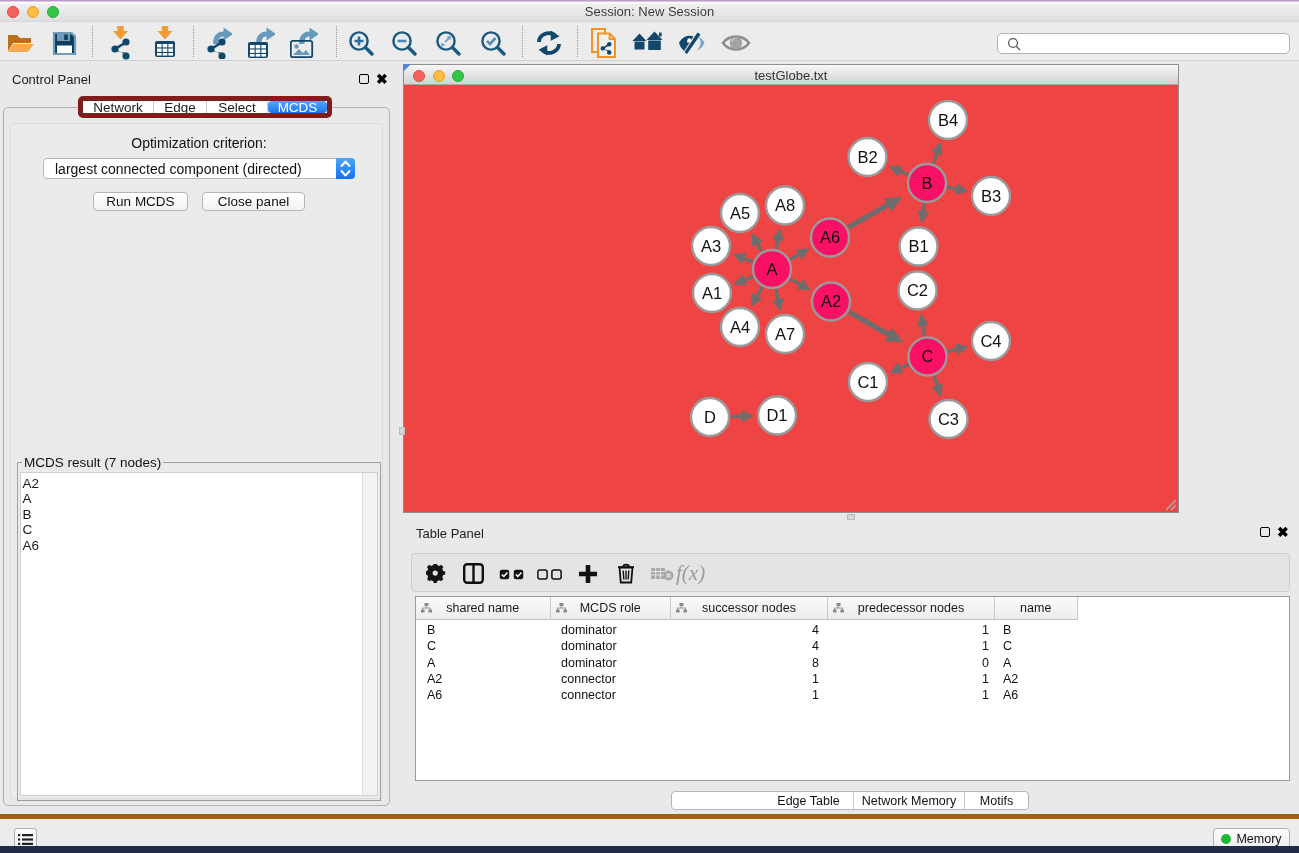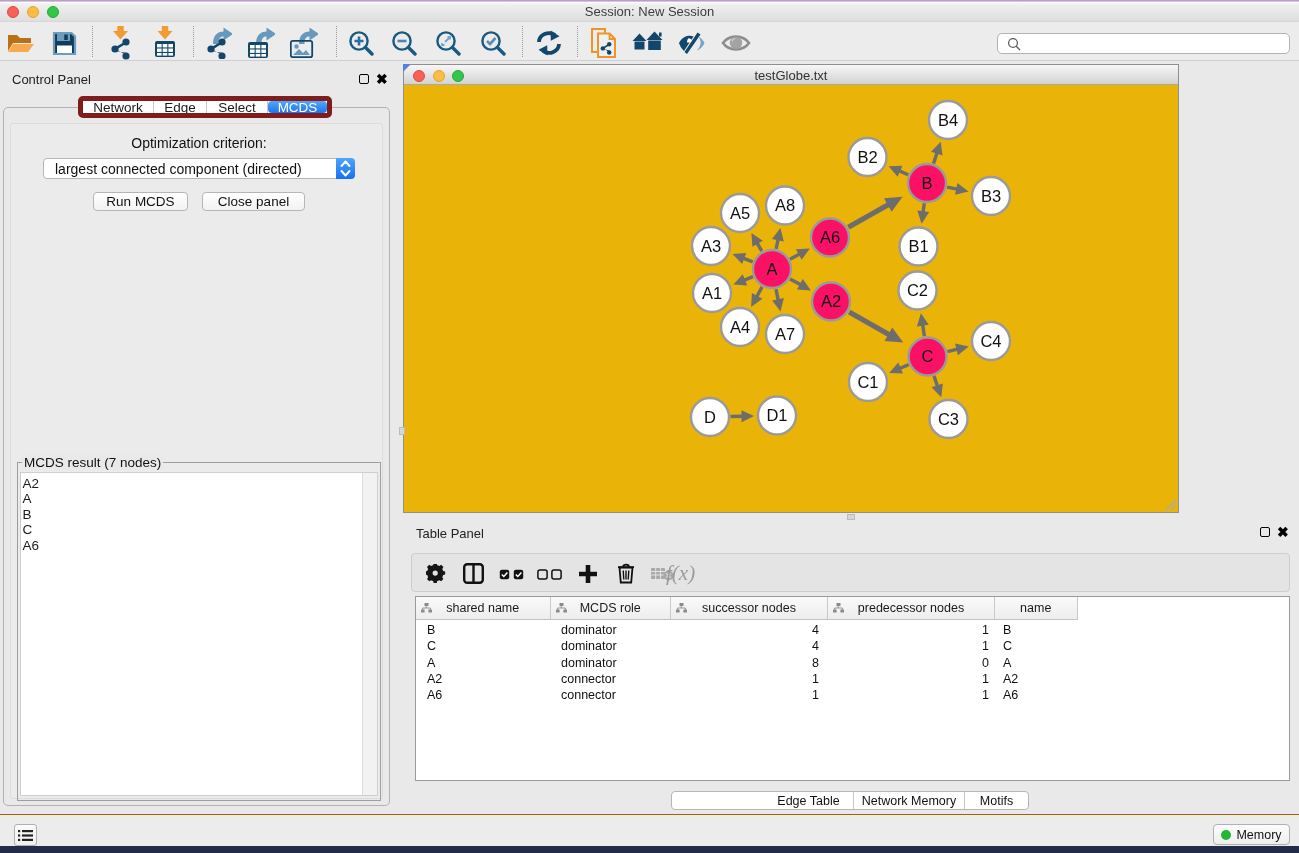--- a/index.html
+++ b/index.html
@@ -28,37 +28,37 @@
 #dropdown { left:43px; top:97px; width:311px; height:21px; background:#fff; border:1px solid #b6b6b6; border-radius:4px; }
 #dropdown .txt { left:11px; top:2px; font-size:14px; color:#111; }
 #spinner { left:292px; top:-1px; width:19px; height:21px; border-radius:0 4px 4px 0; background:linear-gradient(#4fa5fd, #1470ee); }
 .btn { height:19px; background:linear-gradient(#ffffff,#f2f2f2); border:1px solid #b6b6b6; border-radius:4px; font-size:13.5px; color:#111; display:flex; align-items:center; justify-content:center; }
 #fieldset { left:17px; top:401px; width:364px; height:339px; border:1px solid #9e9e9e; }
 #legend { left:4px; top:-8px; background:#e9e9e9; padding:0 2px; font-size:13.5px; color:#111; }
 #mlist { left:2px; top:9px; width:358px; height:324px; background:#fff; border:1px solid #cfcfcf; font-size:13.5px; }
 #mlist .mitem { padding-left:1.5px; height:15.65px; line-height:15.65px; }
 #mlist { padding-top:2.5px; }
 #mscroll { right:0px; top:0px; width:15px; height:322px; background:#f2f2f2; border-left:1px solid #dcdcdc; }
-#netwin { left:403px; top:64px; width:776px; height:449px; border:1px solid #8f8f8f; background:#eab308; }
+#netwin { left:403px; top:64px; width:776px; height:449px; border:1px solid #8f8f8f; background:#ef4444; }
 #nw-title { left:0; top:0; width:100%; height:20px; background:linear-gradient(#f7f7f7,#d2d2d2); border-bottom:1px solid #a8a8a8; }
 #nw-title .t { top:3px; width:100%; text-align:center; font-size:13px; color:#333; }
 #tpanel { left:390px; top:513px; width:909px; height:301px; background:#e9e9e9; }
 #tp-title { left:26px; top:13px; font-size:13px; color:#222; }
 #tp-toolbar { left:21px; top:40px; width:879px; height:39px; background:#e4e4e4; border:1px solid #cdcdcd; border-radius:4px; }
 #ttable { left:25px; top:83px; width:875px; height:185px; background:#fff; border:1px solid #9a9a9a; }
 #thead { left:0; top:0; width:662px; height:23px; background:linear-gradient(#fafafa,#ededed); border-bottom:1px solid #c3c3c3; display:flex; font-size:12.5px; color:#1a1a1a; }
 #thead .hc { position:relative; border-right:1px solid #c9c9c9; display:flex; align-items:center; justify-content:center; }
 #thead .hc svg { position:absolute; left:5px; top:6px; }
 .trow { position:absolute; left:0; width:875px; height:16.2px; font-size:12.5px; color:#111; }
 .trow span { position:absolute; top:1px; }
 #btabs { left:281px; top:278px; height:19px; display:flex; border:1px solid #b6b6b6; border-radius:4px; background:#fff; overflow:hidden; }
 #btabs .tab { height:100%; display:flex; align-items:center; justify-content:center; font-size:12.5px; color:#111; border-right:1px solid #c8c8c8; }
 #btabs .tab:last-child { border-right:none; }
 #btabs .tab.sel { background:linear-gradient(#52a8fd,#1c73ee); color:#fff; border-radius:3px; }
-#statusbar { left:0; top:814px; width:1299px; height:32px; background:#ececec; border-top:1px solid #a16207; }
+#statusbar { left:0; top:814px; width:1299px; height:32px; background:#ececec; border-top:5px solid #a16207; }
 #deskstrip { left:0; top:846px; width:1299px; height:7px; background:#222c49; }
 #memorybtn { left:1213px; top:9px; width:77px; height:21px; background:linear-gradient(#fcfcfc,#eeeeee); border:1px solid #b0b0b0; border-radius:4px; font-size:12.5px; color:#111; display:flex; align-items:center; justify-content:center; gap:5px; }
 #listbtn { left:14px; top:9px; width:23px; height:22px; background:linear-gradient(#fcfcfc,#efefef); border:1px solid #b0b0b0; border-radius:3px; display:flex; align-items:center; justify-content:center; }
 </style>
 </head>
 <body>
 <div id="titlebar" class="abs">
   <div class="abs tl" style="left:7px; background:#f7615a; border:0.5px solid #dd4a43;"></div>
   <div class="abs tl" style="left:27px; background:#fdbd40; border:0.5px solid #e0a32e;"></div>
   <div class="abs tl" style="left:47px; background:#33c748; border:0.5px solid #24a939;"></div>
@@ -442,21 +442,21 @@
     <div class="abs" style="left:239.0px; top:12.0px; width:23px; height:15px;"><svg width="23" height="15" viewBox="0 0 23 15">
           <g fill="#a9a9a9">
             <rect x="0" y="2" width="14" height="11" rx="1"></rect>
           </g>
           <g stroke="#e4e4e4" stroke-width="1">
             <path d="M0 5.5 L14 5.5 M0 9 L14 9 M4.7 2 L4.7 13 M9.4 2 L9.4 13"></path>
           </g>
           <circle cx="17.5" cy="9.5" r="5" fill="#a9a9a9"></circle>
           <path d="M15.5 7.5 L19.5 11.5 M19.5 7.5 L15.5 11.5" stroke="#e4e4e4" stroke-width="1.4"></path>
         </svg></div>
-    <div class="abs" style="left:254px; top:6.5px; width:40px; height:26px;">
+    <div class="abs" style="left:264px; top:6.5px; width:40px; height:26px;">
         <div style="font-family:'Liberation Serif',serif; font-style:italic; font-size:21px; color:#9b9b9b;">f(x)</div>
       </div>
     </div>
   <div id="ttable" class="abs">
     <div id="thead" class="abs">
         <div class="hc" style="width:134.5px;">
           <svg width="11" height="10" viewBox="0 0 11 10">
             <g fill="#8a8a8a">
               <rect x="3.5" y="0" width="4" height="3"></rect>
               <rect x="0" y="6.5" width="3.6" height="3"></rect>

